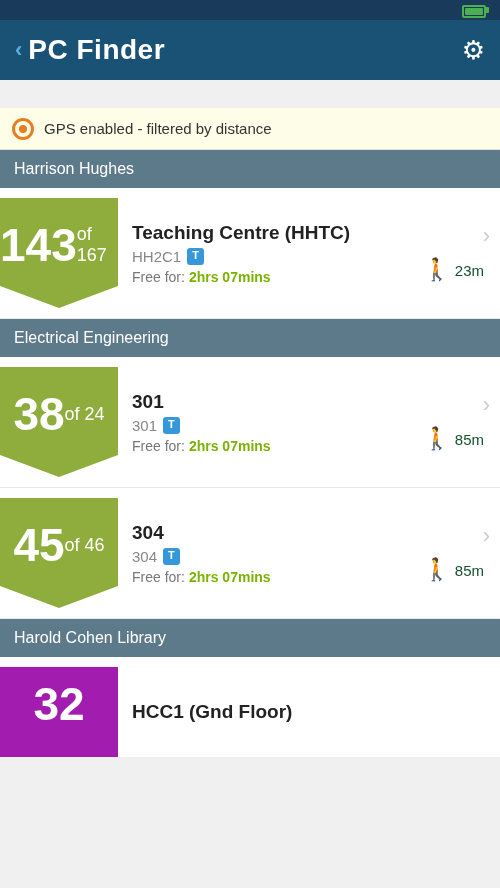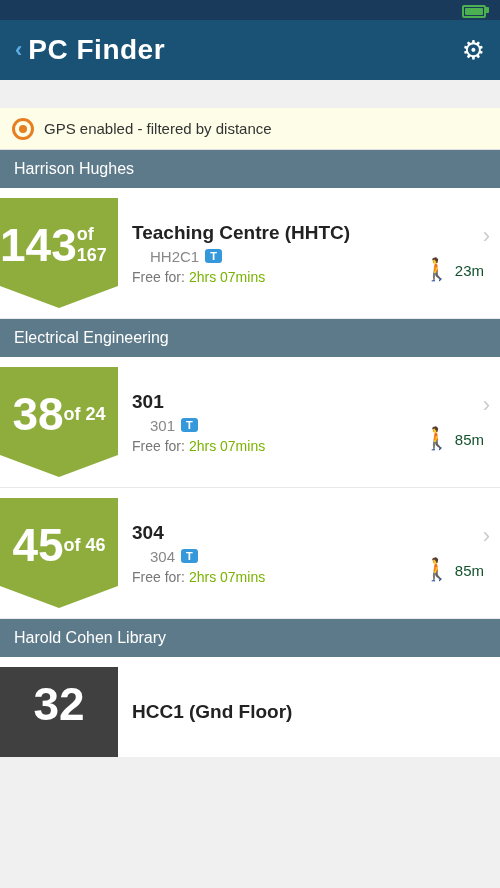--- a/index.html
+++ b/index.html
@@ -157,40 +157,38 @@
     }
     .count-main {
       color: white;
       font-size: 46px;
       font-weight: bold;
       line-height: 1;
     }
     .count-sub {
       color: white;
       font-size: 18px;
-      font-weight: bold;
+      font-weight: normal;
     }
 
     
     .card-info {
       flex: 1;
       display: flex;
       flex-direction: column;
       gap: 4px;
     }
     .card-name {
       font-size: 19px;
       font-weight: bold;
       color: #222;
     }
     .card-code-row {
       display: flex;
-      align-items: center;
       gap: 6px;
-      margin-left: 18px;
     }
     .card-code {
       font-size: 15px;
       color: #888;
     }
     .tag-t {
       background: #3498db;
       color: white;
       font-size: 11px;
       font-weight: bold;
@@ -199,21 +197,21 @@
     }
     .free-row {
       display: flex;
       align-items: center;
       gap: 4px;
       font-size: 14px;
       color: #777;
     }
     .free-time {
       color: #7ab200;
-      font-weight: normal;
+      font-weight: bold;
     }
 
     
     .card-distance {
       display: flex;
       align-items: center;
       gap: 4px;
       margin-right: 6px;
     }
     .walk-icon {
@@ -244,21 +242,21 @@
     .location-card-partial {
       background: white;
       display: flex;
       align-items: center;
       padding: 10px 10px 0 0;
       min-height: 60px;
     }
     .count-badge-partial {
       width: 118px;
       height: 90px;
-      background: #404040;
+      background: #a21caf;
       display: flex;
       flex-direction: column;
       align-items: center;
       justify-content: flex-start;
       padding-top: 14px;
       margin-right: 14px;
       flex-shrink: 0;
     }
     .count-main-partial {
       color: white;

